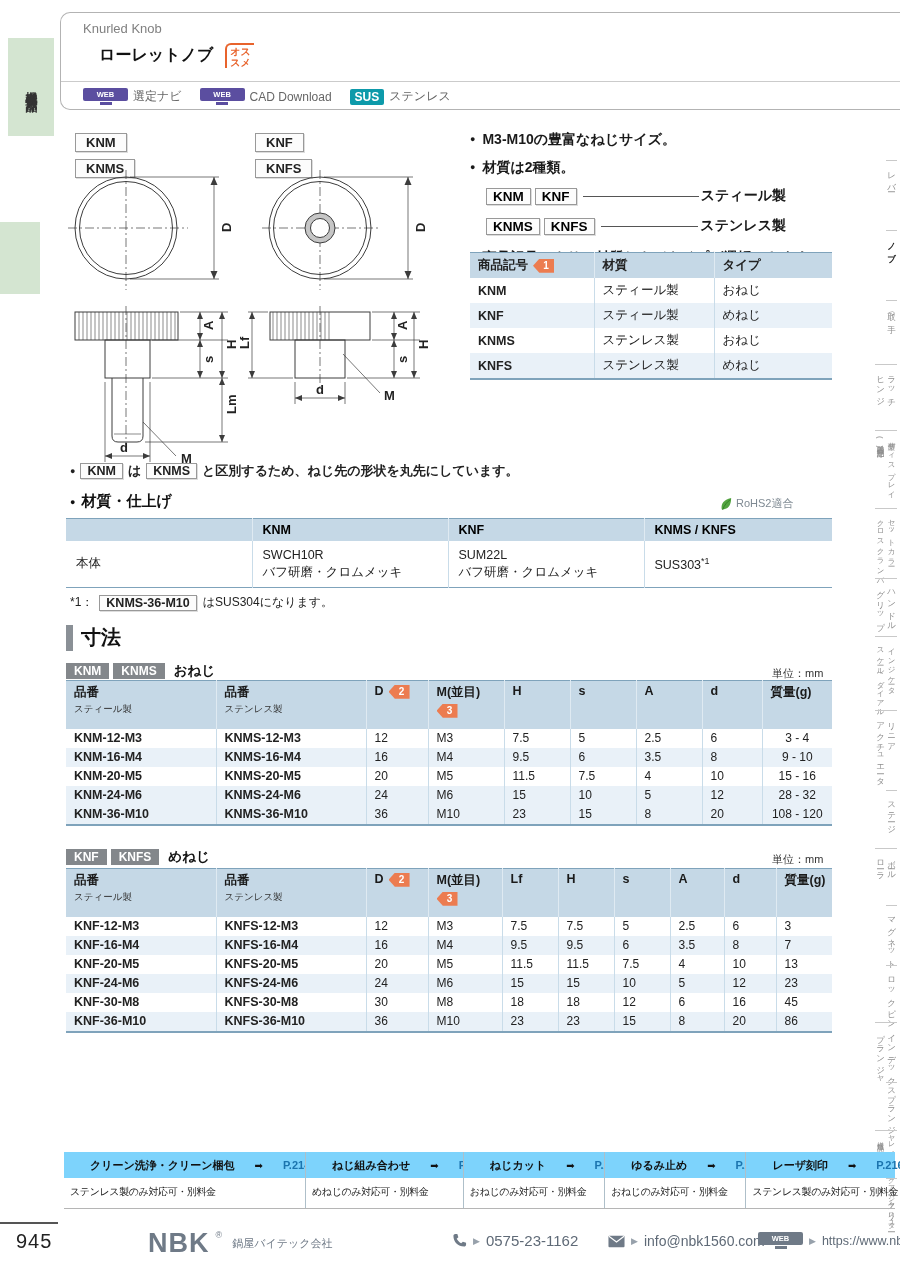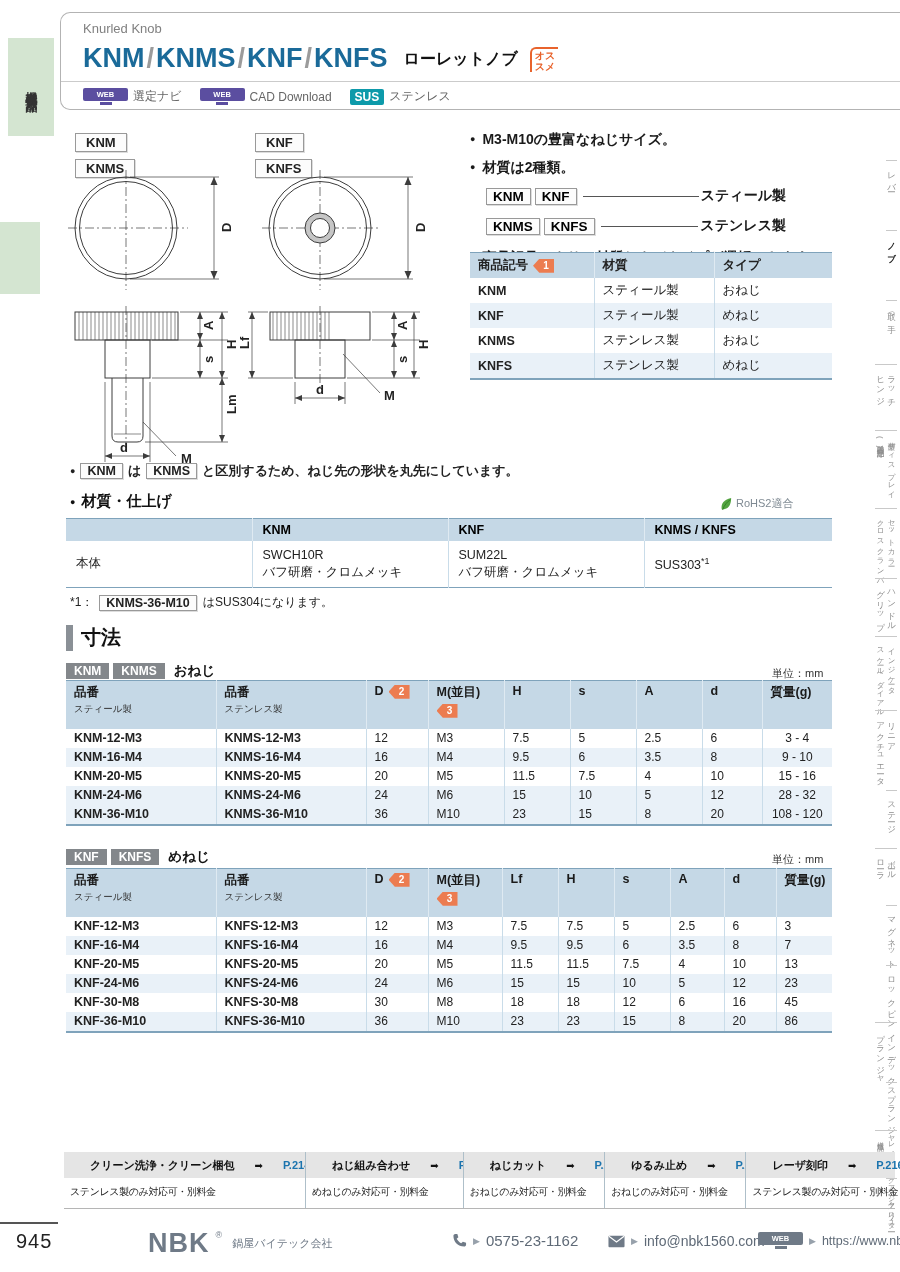--- a/index.html
+++ b/index.html
@@ -100,21 +100,21 @@
   .dim-table td { padding:2px 0 2px 8px; border-right:1px solid #c9dce9; color:#222; height:19px; line-height:15px; }
   .dim-table th:last-child, .dim-table td:last-child { border-right:none;margin-top:42px; }
   .dim-table tr.alt td { background:#e9f1f8; }
   .dim-table td.pn { font-weight:bold; font-size:12.5px; }
   .dim-table td.wt { text-align:center; padding:2px 4px; }
 
   
   .services { position:absolute; left:64px; top:1152px; width:831px; display:flex; border-bottom:1px solid #b5b5b5; }
   .svc { border-left:1px solid #aebfc9; }
   .svc:first-child { border-left:none; }
-  .svc-head { height:26px; background:#e5e5e5; display:flex; align-items:center; gap:20px; padding:0 4px 0 6px; }
+  .svc-head { height:26px; background:#7dd3fc; display:flex; align-items:center; gap:20px; padding:0 4px 0 6px; }
   .svc-label { font-size:11px; font-weight:bold; color:#111; white-space:nowrap; }
   .svc-arrow { font-size:10px; color:#111; }
   .svc-page { font-size:11px; font-weight:bold; color:#1b74ae; white-space:nowrap; }
   .svc-note { font-size:10px; color:#222; padding:7px 4px 0 6px; height:30px; letter-spacing:-0.4px; white-space:nowrap; }
 
   
   .footer-item { position:absolute; display:flex; align-items:center; gap:6px; color:#6f7a87; }
   .logo-text { font-size:27px; font-weight:bold; letter-spacing:1px; color:#6f7a87; }
   .logo-reg { font-size:9px; position:relative; top:-9px; }
   .company { font-size:11px; margin-left:4px; color:#6f7a87; }
@@ -192,21 +192,20 @@
   <div class="sb-item" style="top:1178px">
       <span class="sb-line">スクリュー</span>
     </div>
 
   <div class="page-num-line"></div>
   <div class="page-num">945</div>
 
   <div class="hdr-card">
     <div class="hdr-eyebrow">Knurled Knob</div>
     <div class="hdr-title-row">
-      <span class="hdr-title"><span>KNM</span><span class="slash">/</span><span>KNMS</span><span class="slash">/</span><span>KNF</span><span class="slash">/</span><span>KNFS</span></span>
       <span class="hdr-sub">ローレットノブ</span>
       <span class="rec-badge"><span>オス</span><br><span>スメ</span></span>
     </div>
     <div class="hdr-divider"></div>
     <div class="hdr-badges">
       <span class="hdr-badge-item">
         <span class="monitor">
             <span class="web-ico">WEB</span>
           </span>
         <span class="badge-label">選定ナビ</span>

